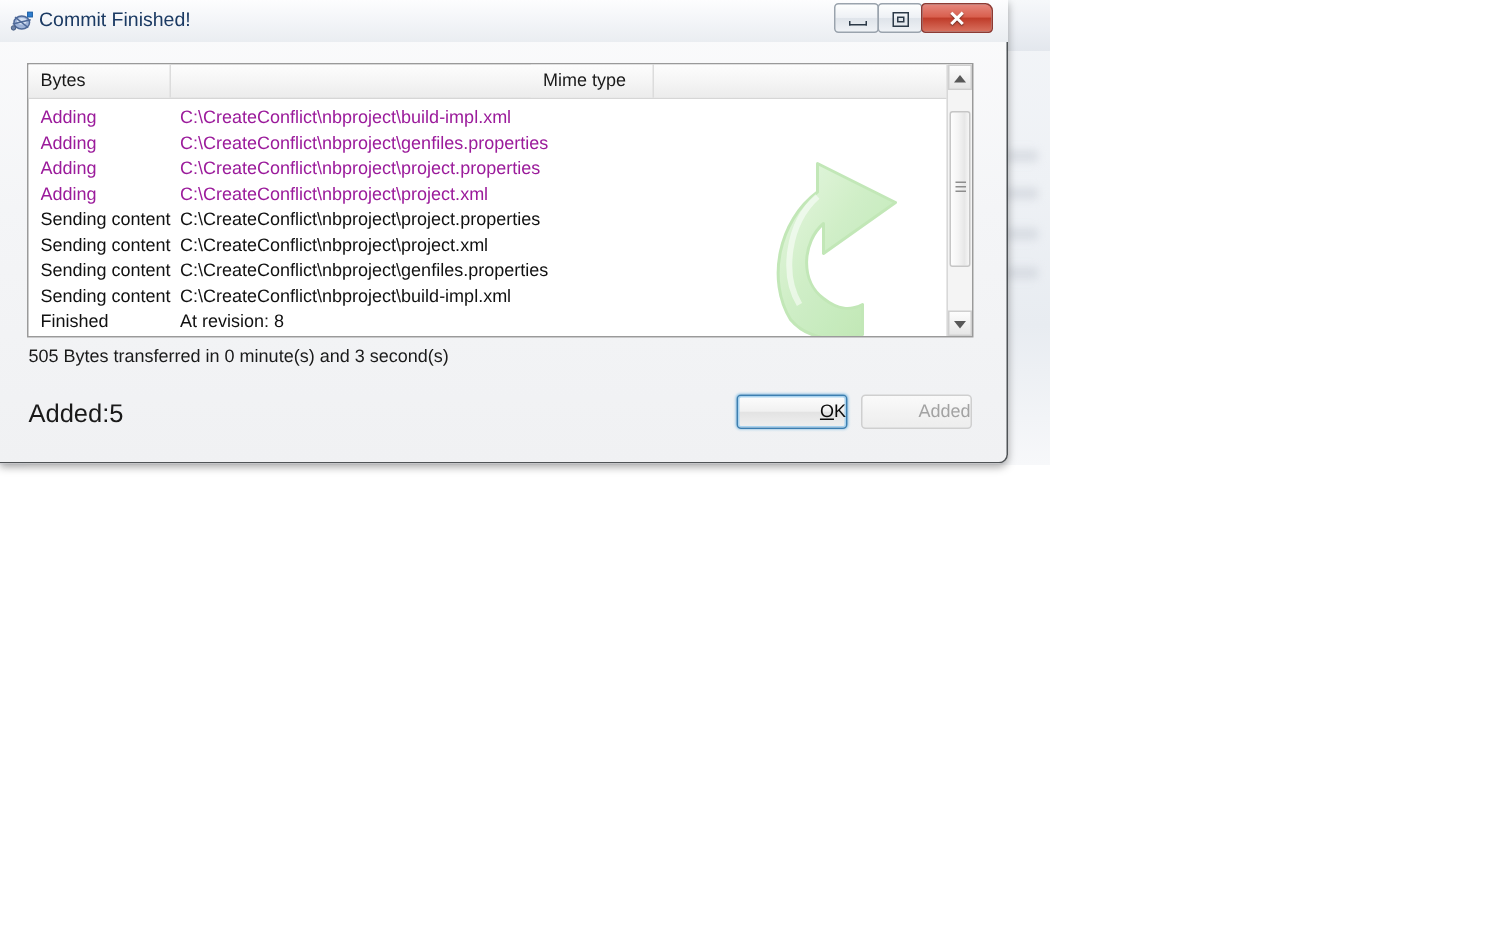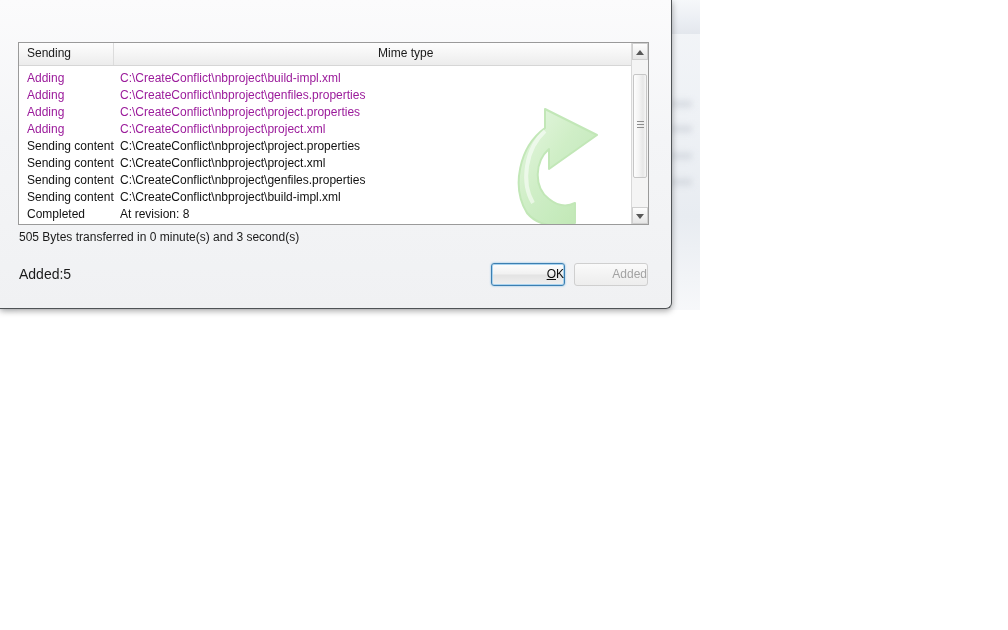--- a/index.html
+++ b/index.html
@@ -159,21 +159,21 @@
     color: #1a1a1a;
     font-family: "Liberation Sans", sans-serif;
     line-height: 21px;
     padding-left: 8px;
     background: linear-gradient(to bottom,#fdfdfd 0%,#f5f5f5 50%,#ececec 100%);
     white-space: nowrap;
     overflow: hidden;
   }
   #ch-action { left: 0;   width: 95px; }
   #ch-path   { left: 95px; width: 240px; }
-  #ch-mime   { left: 335px; width: 82px; margin-left: 16px; }
+  #ch-mime   { left: 335px; width: 82px; }
   #ch-blank  { left: 417px; width: 196px; border-right: none; }
 
   
   #watermark {
     position: absolute;
     left: 484px; top: 50px;
     width: 130px; height: 135px;
     pointer-events: none;
     opacity: .95;
   }
@@ -262,21 +262,21 @@
     position: absolute;
     left: 19px; top: 230px;
     font-size: 12px;
     color: #1a1a1a;
     font-family: "Liberation Sans", sans-serif;
     white-space: nowrap;
   }
   #status-added {
     position: absolute;
     left: 19px; top: 266px;
-    font-size: 14px;
+    font-size: 17px;
     color: #1a1a1a;
     font-family: "Liberation Sans", sans-serif;
     white-space: nowrap;
     text-align: center;
   }
 
   
   .dlgbtn {
     position: absolute;
     top: 263px;
@@ -316,25 +316,48 @@
   <div class="bg-blur-text" style="left:315px; top:10px;">New folder</div>
   <div class="bg-blur-strip" style="left:670px; top:100px; width:22px; height:8px;"></div>
   <div class="bg-blur-strip" style="left:670px; top:125px; width:22px; height:8px;"></div>
   <div class="bg-blur-strip" style="left:670px; top:152px; width:22px; height:8px;"></div>
   <div class="bg-blur-strip" style="left:670px; top:178px; width:22px; height:8px;"></div>
   <div id="bg-sidebar-blur"></div>
 </div>
 
 <div id="dialog">
 
+  <div id="titlebar">
+    <div id="title-icon">
+      <svg width="18" height="18" viewBox="0 0 18 18">
+        <ellipse cx="8.5" cy="10" rx="5.2" ry="4.4" fill="#9fb4d8" stroke="#4f6a99" stroke-width="1"></ellipse>
+        <ellipse cx="8.5" cy="9.2" rx="3.2" ry="2.2" fill="#dbe6f5" opacity=".9"></ellipse>
+        <path d="M2.5 11 L14.5 8.2" stroke="#4f6a99" stroke-width="1.1" fill="none"></path>
+        <path d="M4 6.4 L12.8 13.4" stroke="#4f6a99" stroke-width=".9" fill="none"></path>
+        <rect x="12.4" y="3.1" width="3.2" height="3.2" fill="#2f7fd0" stroke="#1b5ea6" stroke-width=".7"></rect>
+        <circle cx="3" cy="13.6" r="1.5" fill="#6d83a8" stroke="#3d537a" stroke-width=".6"></circle>
+      </svg>
+    </div>
+    <div id="title-text">Commit Finished!</div>
+
+    <div class="winbtn" id="btn-min">
+      <span class="glyph-min"></span>
+    </div>
+    <div class="winbtn" id="btn-max">
+      <span class="glyph-max"></span>
+    </div>
+    <div class="winbtn" id="btn-close">
+      <span class="glyph-close">✕</span>
+    </div>
+  </div>
 
   <div id="listbox">
 
     <div id="list-header">
-      <div class="col-head" id="ch-action">Sending</div>
+      <div class="col-head" id="ch-action">Bytes</div>
       <div class="col-head" id="ch-mime">Mime type</div>
       <div class="col-head" id="ch-blank"></div>
     </div>
 
     <div id="watermark">
       <svg width="130" height="135" viewBox="0 0 130 135">
         <defs>
           <linearGradient id="wmg" x1="0" y1="0" x2="1" y2="1">
             <stop offset="0%" stop-color="#e6f7e1"></stop>
             <stop offset="45%" stop-color="#cdeec4"></stop>
@@ -384,21 +407,21 @@
         </div>
         <div class="row">
           <span class="cell-action r-plain">Sending content</span>
           <span class="cell-path r-plain">C:\CreateConflict\nbproject\genfiles.properties</span>
         </div>
         <div class="row">
           <span class="cell-action r-plain">Sending content</span>
           <span class="cell-path r-plain">C:\CreateConflict\nbproject\build-impl.xml</span>
         </div>
         <div class="row">
-          <span class="cell-action r-plain">Completed</span>
+          <span class="cell-action r-plain">Finished</span>
           <span class="cell-path r-plain">At revision: 8</span>
         </div>
       </div>
 
     <div id="vscroll">
       <div class="sb-btn" id="sb-up">
         <span class="arw"></span>
       </div>
       <div id="sb-track">
         <div id="sb-thumb">

